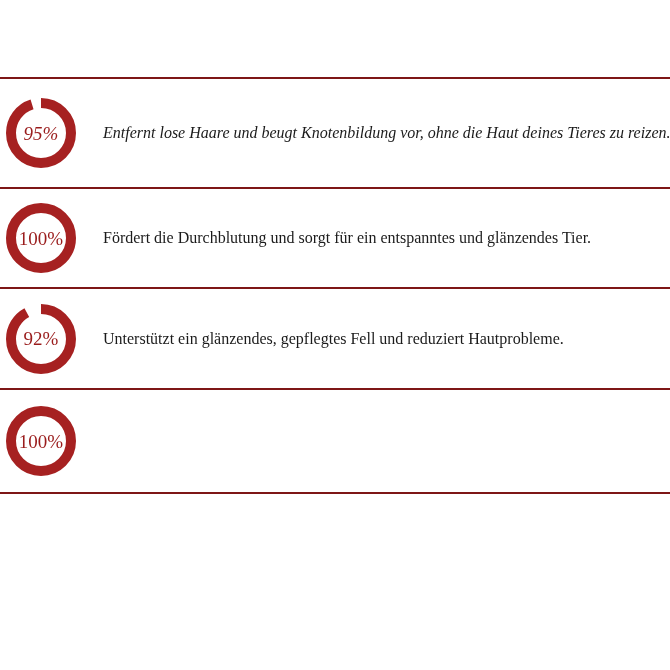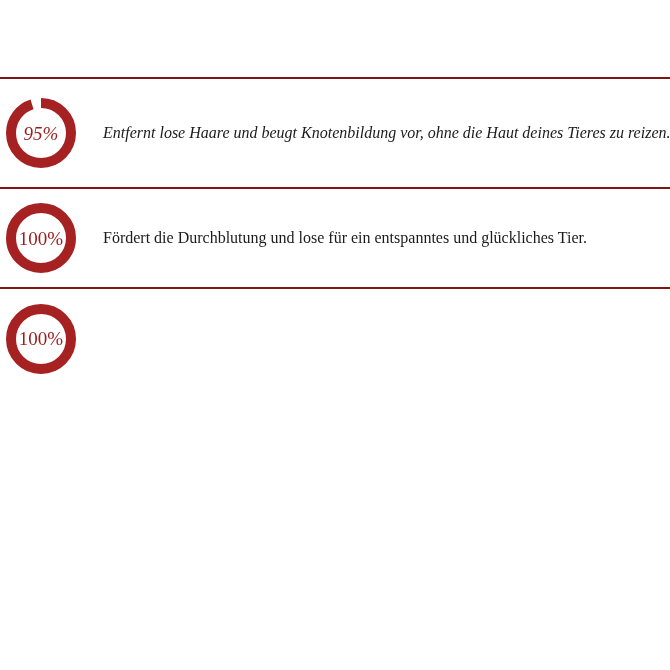--- a/index.html
+++ b/index.html
@@ -79,23 +79,32 @@
     <div class="benefit-description">Entfernt lose Haare und beugt Knotenbildung vor, ohne die Haut deines Tieres zu reizen.</div>
   </div>
 
   <div class="benefit-row">
     <div class="donut-wrap">
       <svg viewBox="0 0 70 70" aria-hidden="true">
         <circle cx="35" cy="35" r="30" transform="rotate(-90 35 35)" stroke="#A62121" stroke-dasharray="188.49555921538757 188.49555921538757"></circle>
       </svg>
       <div class="percent-label">100%</div>
     </div>
-    <div class="benefit-description">Fördert die Durchblutung und lose für ein entspanntes und glückliches Tier.</div>
+    <div class="benefit-description">Fördert die Durchblutung und sorgt für ein entspanntes und glänzendes Tier.</div>
   </div>
 
+  <div class="benefit-row">
+    <div class="donut-wrap">
+      <svg viewBox="0 0 70 70" aria-hidden="true">
+        <circle cx="35" cy="35" r="30" transform="rotate(-90 35 35)" stroke="#A62121" stroke-dasharray="173.41591447815657 188.49555921538757"></circle>
+      </svg>
+      <div class="percent-label">92%</div>
+    </div>
+    <div class="benefit-description">Unterstützt ein glänzendes, gepflegtes Fell und reduziert Hautprobleme.</div>
+  </div>
 
   <div class="benefit-row">
     <div class="donut-wrap">
       <svg viewBox="0 0 70 70" aria-hidden="true">
         <circle cx="35" cy="35" r="30" transform="rotate(-90 35 35)" stroke="#A62121" stroke-dasharray="188.49555921538757 188.49555921538757"></circle>
       </svg>
       <div class="percent-label">100%</div>
     </div>
   </div>
 </div>

